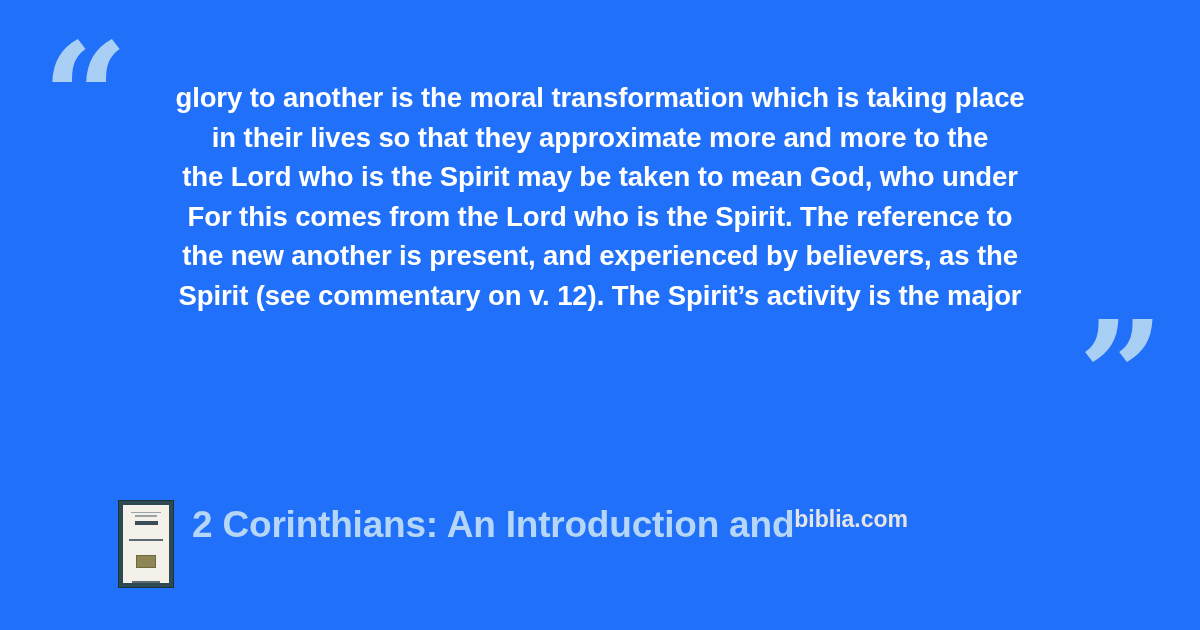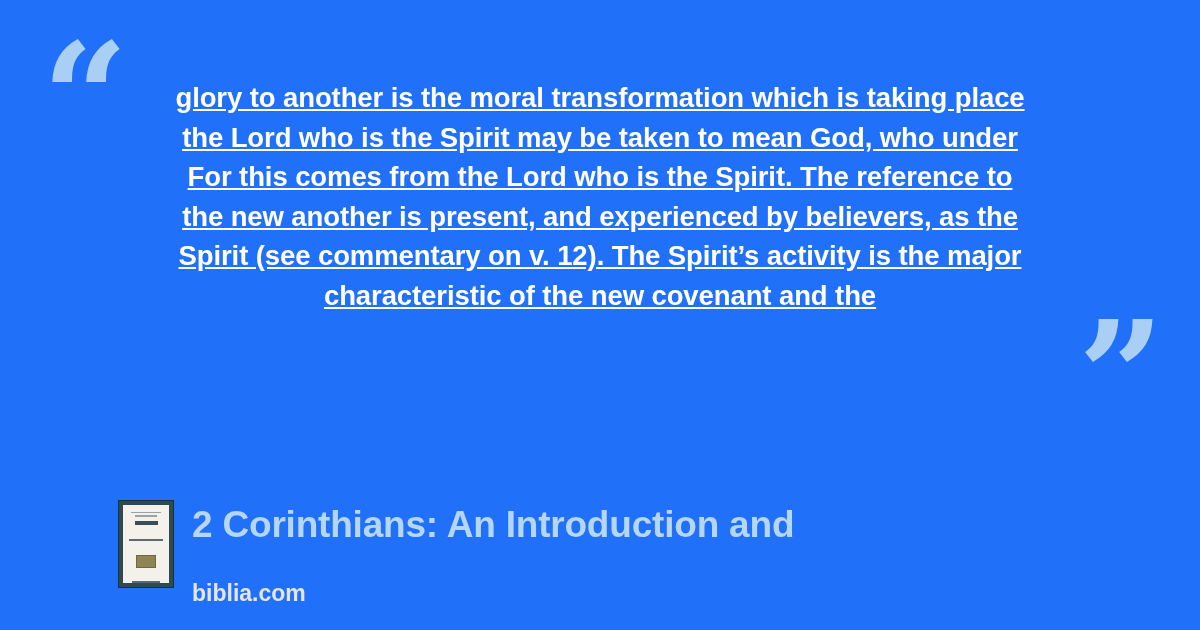--- a/index.html
+++ b/index.html
@@ -52,21 +52,20 @@
   }
   .quote-text {
     margin: 0;
     color: #ffffff;
     font-family: "Liberation Sans", sans-serif;
     font-weight: 700;
     font-size: 27.5px;
     line-height: 39.5px;
     letter-spacing: -0.1px;
     text-rendering: optimizeLegibility;
-    text-decoration: underline;
   }
 
   
   .footer {
     position: absolute;
     left: 118px;
     top: 500px;
     display: flex;
     align-items: flex-start;
     gap: 18px;
@@ -127,24 +126,23 @@
   }
   .bc-author {
     margin-top: 13px;
     width: 62%;
     height: 3px;
     background: #5c6a72;
   }
 
   .footer-text {
     display: flex;
-    flex-direction: column;
+    flex-direction: row;
     justify-content: center;
     padding-top: 2px;
-    gap: 28px;
   }
   .book-title {
     margin: 0;
     color: #b5d6f7;
     font-family: "Liberation Sans", sans-serif;
     font-weight: 700;
     font-size: 37px;
     line-height: 46px;
     letter-spacing: -0.2px;
     white-space: nowrap;
@@ -162,25 +160,25 @@
 </style>
 </head>
 <body>
 
 <div class="card">
 
   <div class="quote-mark quote-open">“</div>
 
   <div class="quote-block">
     <p class="quote-text">glory to another is the moral transformation which is taking place</p>
+    <p class="quote-text">in their lives so that they approximate more and more to the</p>
     <p class="quote-text">the Lord who is the Spirit may be taken to mean God, who under</p>
     <p class="quote-text">For this comes from the Lord who is the Spirit. The reference to</p>
     <p class="quote-text">the new another is present, and experienced by believers, as the</p>
     <p class="quote-text">Spirit (see commentary on v. 12). The Spirit’s activity is the major</p>
-    <p class="quote-text">characteristic of the new covenant and the</p>
   </div>
 
   <div class="quote-mark quote-close">”</div>
 
   <div class="footer">
 
     <div class="book-cover">
       <div class="book-inner">
         <div class="bc-series"></div>
         <div class="bc-series2"></div>

